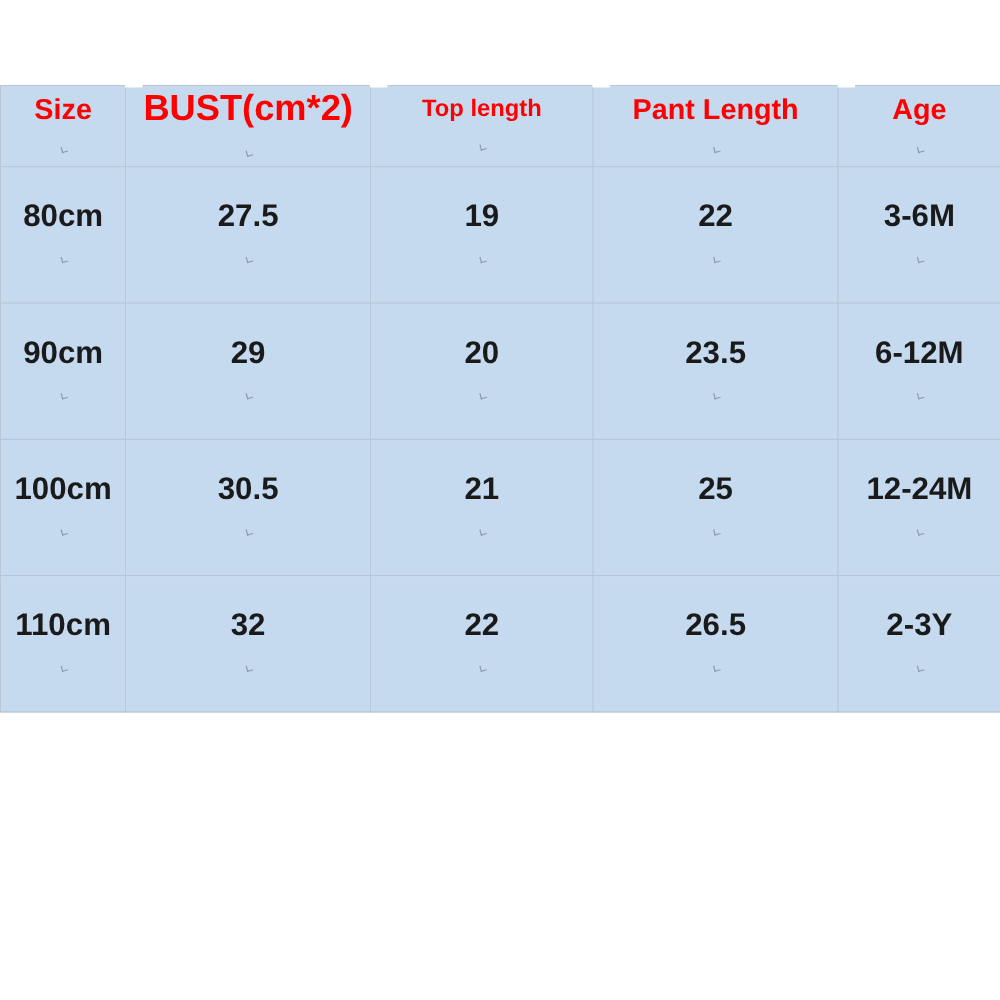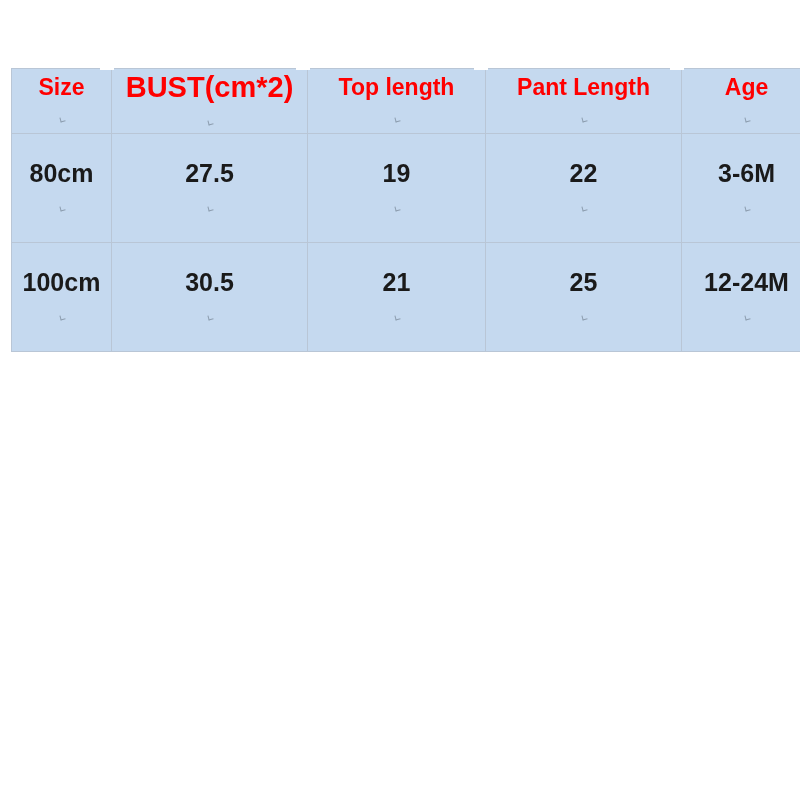--- a/index.html
+++ b/index.html
@@ -14,21 +14,21 @@
     overflow: hidden;
   }
   .page {
     position: relative;
     width: 800px;
     height: 800px;
     background: #ffffff;
   }
   .table-wrap {
     position: absolute;
-    left: 11px;
+    left: 0;
     top: 68px;
     width: 764px;
   }
   table.size-chart {
     border-collapse: collapse;
     width: 800px;
     table-layout: fixed;
   }
   table.size-chart td {
     border: 1px solid #b9c6d6;
@@ -59,21 +59,21 @@
   col.c2 { width: 178px; }
   col.c3 { width: 196px; }
   col.c4 { width: 130px; }
 
   .cell-inner {
     display: block;
     line-height: 1;
   }
   .hdr-size { font-size: 23px; }
   .hdr-bust { font-size: 29px; }
-  .hdr-top { font-size: 23px; }
+  .hdr-top { font-size: 19px; }
   .hdr-pant { font-size: 23px; }
   .hdr-age { font-size: 23px; text-align: center; }
 
   
   .tick {
     display: inline-block;
     width: 7px;
     height: 7px;
     margin-left: 2px;
     vertical-align: baseline;
@@ -147,29 +147,43 @@
 
 
         <tr class="data-row">
           <td><span class="cell-inner">80cm</span><span class="tick"></span></td>
           <td><span class="cell-inner">27.5</span><span class="tick"></span></td>
           <td><span class="cell-inner">19</span><span class="tick"></span></td>
           <td><span class="cell-inner">22</span><span class="tick"></span></td>
           <td><span class="cell-inner">3-6M</span><span class="tick"></span></td>
         </tr>
 
+        <tr class="data-row">
+          <td><span class="cell-inner">90cm</span><span class="tick"></span></td>
+          <td><span class="cell-inner">29</span><span class="tick"></span></td>
+          <td><span class="cell-inner">20</span><span class="tick"></span></td>
+          <td><span class="cell-inner">23.5</span><span class="tick"></span></td>
+          <td><span class="cell-inner">6-12M</span><span class="tick"></span></td>
+        </tr>
 
         <tr class="data-row">
           <td><span class="cell-inner">100cm</span><span class="tick"></span></td>
           <td><span class="cell-inner">30.5</span><span class="tick"></span></td>
           <td><span class="cell-inner">21</span><span class="tick"></span></td>
           <td><span class="cell-inner">25</span><span class="tick"></span></td>
           <td><span class="cell-inner">12-24M</span><span class="tick"></span></td>
         </tr>
 
+        <tr class="data-row">
+          <td><span class="cell-inner">110cm</span><span class="tick"></span></td>
+          <td><span class="cell-inner">32</span><span class="tick"></span></td>
+          <td><span class="cell-inner">22</span><span class="tick"></span></td>
+          <td><span class="cell-inner">26.5</span><span class="tick"></span></td>
+          <td><span class="cell-inner">2-3Y</span><span class="tick"></span></td>
+        </tr>
       </tbody>
     </table>
   </div>
 
   <div class="gutter" style="left:100px;"></div>
   <div class="gutter" style="left:296px;"></div>
   <div class="gutter" style="left:474px;"></div>
   <div class="gutter" style="left:670px;"></div>
 
   <div class="bottom-gap"></div>

